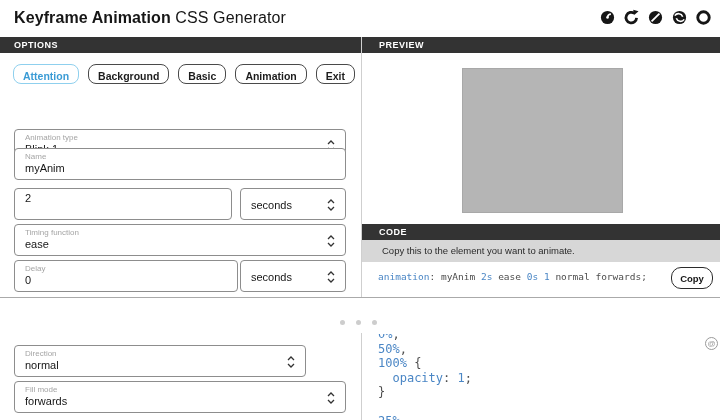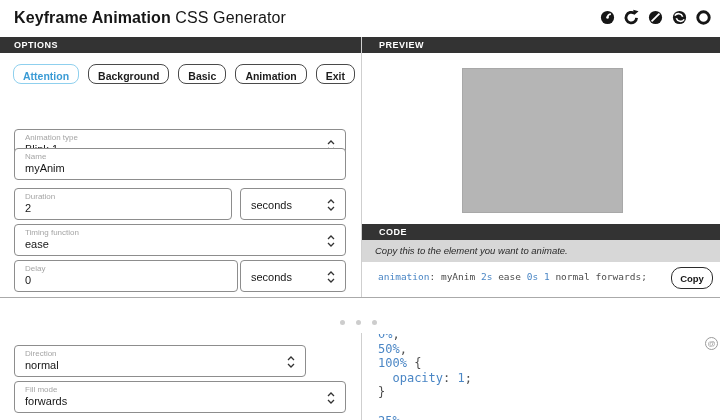--- a/index.html
+++ b/index.html
@@ -42,21 +42,21 @@
   .flabel { display:block; font-size:8px; color:#a5a5a5; line-height:10px; }
   .fvalue { display:block; font-size:11px; color:#161616; line-height:13px; }
   .chev { position:absolute; right:9px; top:8px; }
 
   
   .preview-box { position:absolute; left:462px; top:68px; width:161px; height:145px;
                  background:#b5b5b5; border:1px solid #a8a8a8; }
 
   
   .hint { position:absolute; left:362px; top:240px; width:358px; height:22px; background:#d7d7d7;
-          font-size:9.5px; color:#2a2a2a; line-height:22px; padding-left:13px;font-style:italic; }
+          font-size:9.5px; color:#2a2a2a; line-height:22px; padding-left:20px; }
   .code-line-top { position:absolute; left:378px; top:271px; font-family:"DejaVu Sans Mono", monospace;
                    font-size:9.5px; color:#4d4d4d; white-space:pre; }
   .copy-btn { position:absolute; left:671px; top:267px; width:42px; height:22px; background:#fff;
               border:1px solid #2b2b2b; border-radius:10px; font-size:9.5px; font-weight:700;
               color:#161616; cursor:pointer; font-family:"Liberation Sans", sans-serif;text-align:center; }
   .kf-clip { position:absolute; left:378px; top:334px; width:310px; height:86px; overflow:hidden; }
   .kf-clip pre { margin-top:-7px; font-family:"DejaVu Sans Mono", monospace; font-size:12px;
                  line-height:14.5px; color:#4d4d4d; white-space:pre; }
   .code-line { min-height:14.5px; }
   .tk-kw, .tk-num { color:#4a86c5; }
@@ -131,21 +131,20 @@
           <path d="M2 6 L5 3 L8 6 M2 10 L5 13 L8 10" stroke="#333" stroke-width="1.3" fill="none"></path>
         </svg></span>
   </div>
 
   <div class="field" style="left:14px; top:148px; width:332px;">
     <span class="flabel">Name</span>
     <span class="fvalue">myAnim</span>
   </div>
 
   <div class="field" style="left:14px; top:188px; width:218px;">
-    <span class="flabel">Duration</span>
     <span class="fvalue">2</span>
   </div>
   <div class="field" style="left:240px; top:188px; width:106px;">
     <span class="fvalue" style="margin-top:7px;">seconds</span>
     <span class="chev"><svg width="10" height="16" viewBox="0 0 10 16">
           <path d="M2 6 L5 3 L8 6 M2 10 L5 13 L8 10" stroke="#333" stroke-width="1.3" fill="none"></path>
         </svg></span>
   </div>
 
   <div class="field" style="left:14px; top:224px; width:332px;">

